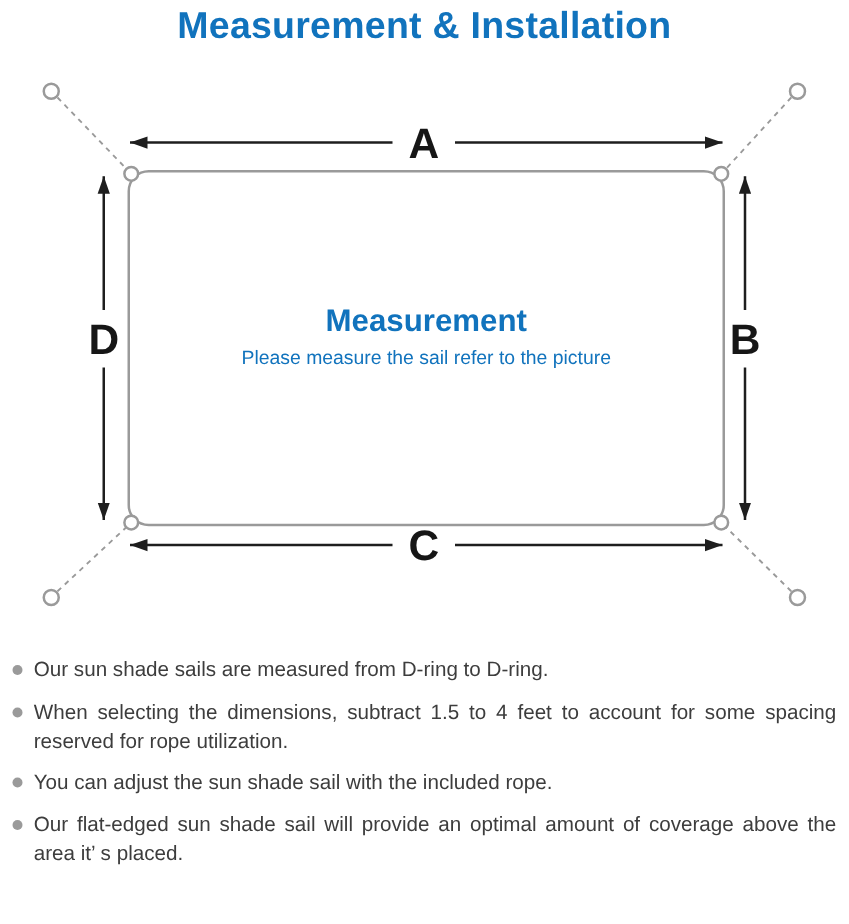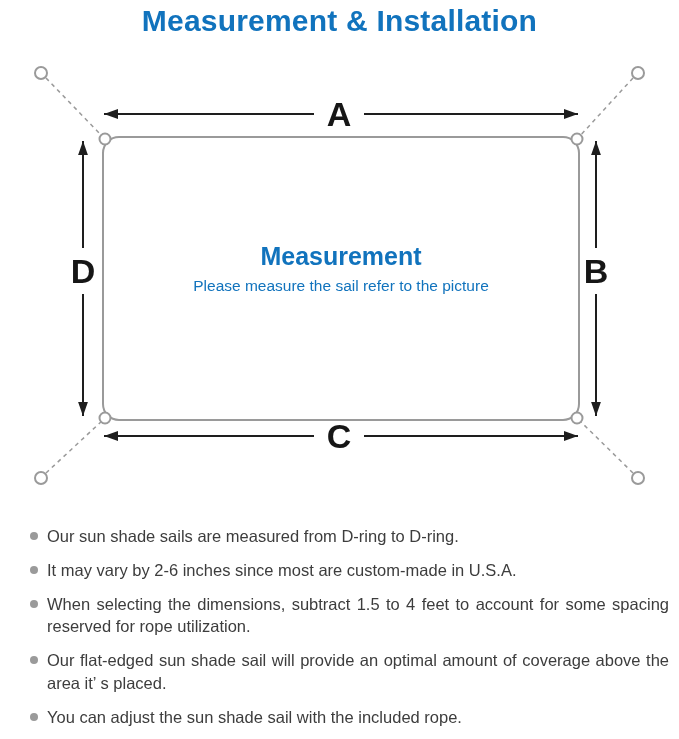--- a/index.html
+++ b/index.html
@@ -22,21 +22,21 @@
   }
   .diagram{display:block;}
   .sail-outline{fill:#ffffff;stroke:var(--line-gray);stroke-width:2;}
   .ring{fill:#ffffff;stroke:var(--line-gray);stroke-width:2;}
   .rope{stroke:var(--line-gray);stroke-width:1.5;stroke-dasharray:4 4;fill:none;}
   .dim-line{stroke:var(--arrow-dark);stroke-width:2;}
   .arrow-head{fill:var(--arrow-dark);}
   .dim-label{font-family:"Liberation Sans",sans-serif;font-size:34px;font-weight:bold;fill:#161616;}
   .center-title{font-family:"Liberation Sans",sans-serif;font-size:25px;font-weight:bold;fill:var(--accent-blue);}
   .center-sub{font-family:"Liberation Sans",sans-serif;font-size:15.5px;fill:var(--accent-blue);}
-  .notes{list-style:none;margin:6px 0 0 0;padding:0 10px 0 30px;}
+  .notes{list-style:none;margin:6px 0 0 0;padding:0 10px 0 10px;}
   .note{
     position:relative;padding-left:17px;margin-bottom:11px;
     font-size:16.5px;line-height:1.38;color:var(--text-dark);
     text-align:justify;
   }
   .dot{
     position:absolute;left:0;top:7px;width:8px;height:8px;
     border-radius:50%;background:var(--bullet-gray);
   }
 </style>
@@ -92,29 +92,25 @@
     <text class="center-sub" x="341" y="257" text-anchor="middle">Please measure the sail refer to the picture</text>
   </svg>
 
   <ul class="notes">
     <li class="note">
       <span class="dot"></span>
       <span class="note-text">Our sun shade sails are measured from D-ring to D-ring.</span>
     </li>
     <li class="note">
       <span class="dot"></span>
-      <span class="note-text">It may vary by 2-6 inches since most are custom-made in U.S.A.</span>
-    </li>
-    <li class="note">
-      <span class="dot"></span>
       <span class="note-text">When selecting the dimensions, subtract 1.5 to 4 feet to account for some spacing reserved for rope utilization.</span>
     </li>
     <li class="note">
       <span class="dot"></span>
-      <span class="note-text">Our flat-edged sun shade sail will provide an optimal amount of coverage above the area it’ s placed.</span>
+      <span class="note-text">You can adjust the sun shade sail with the included rope.</span>
     </li>
     <li class="note">
       <span class="dot"></span>
-      <span class="note-text">You can adjust the sun shade sail with the included rope.</span>
+      <span class="note-text">Our flat-edged sun shade sail will provide an optimal amount of coverage above the area it’ s placed.</span>
     </li>
   </ul>
 
 </div>
 
 </body></html>

